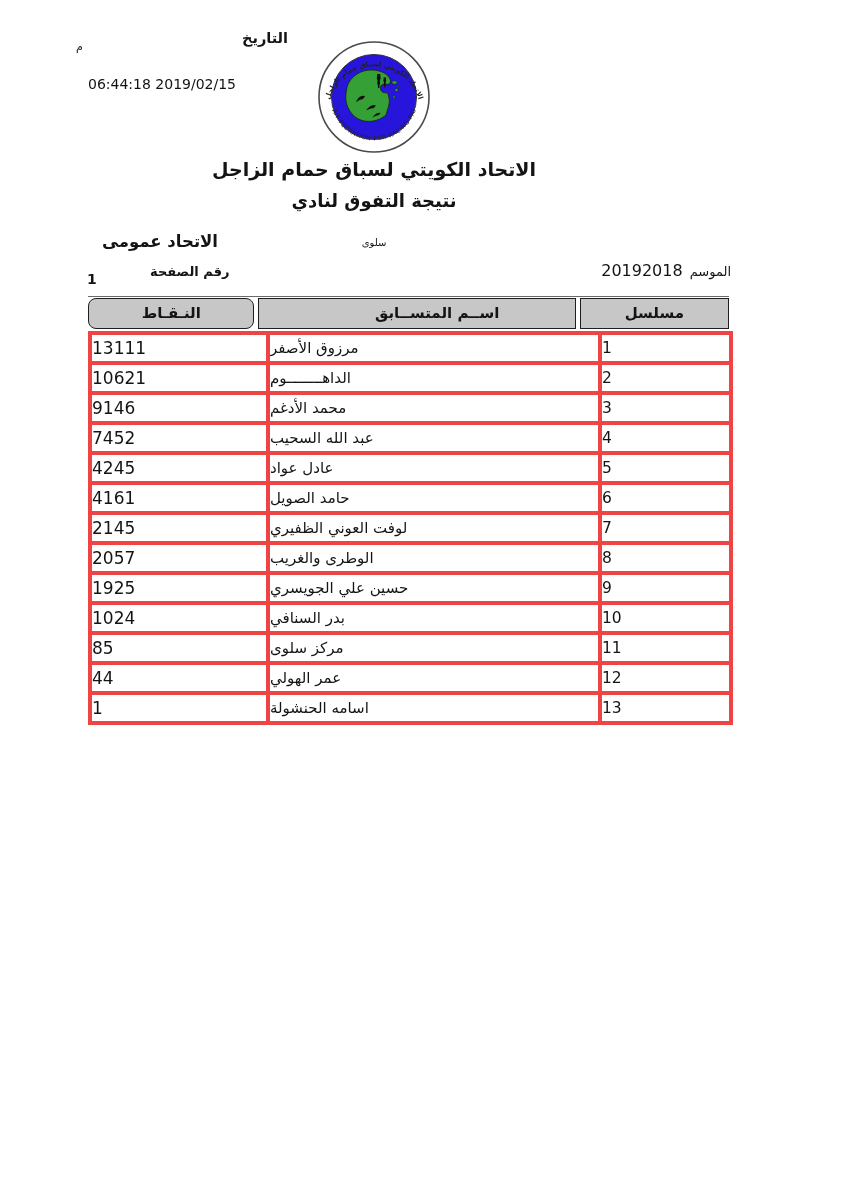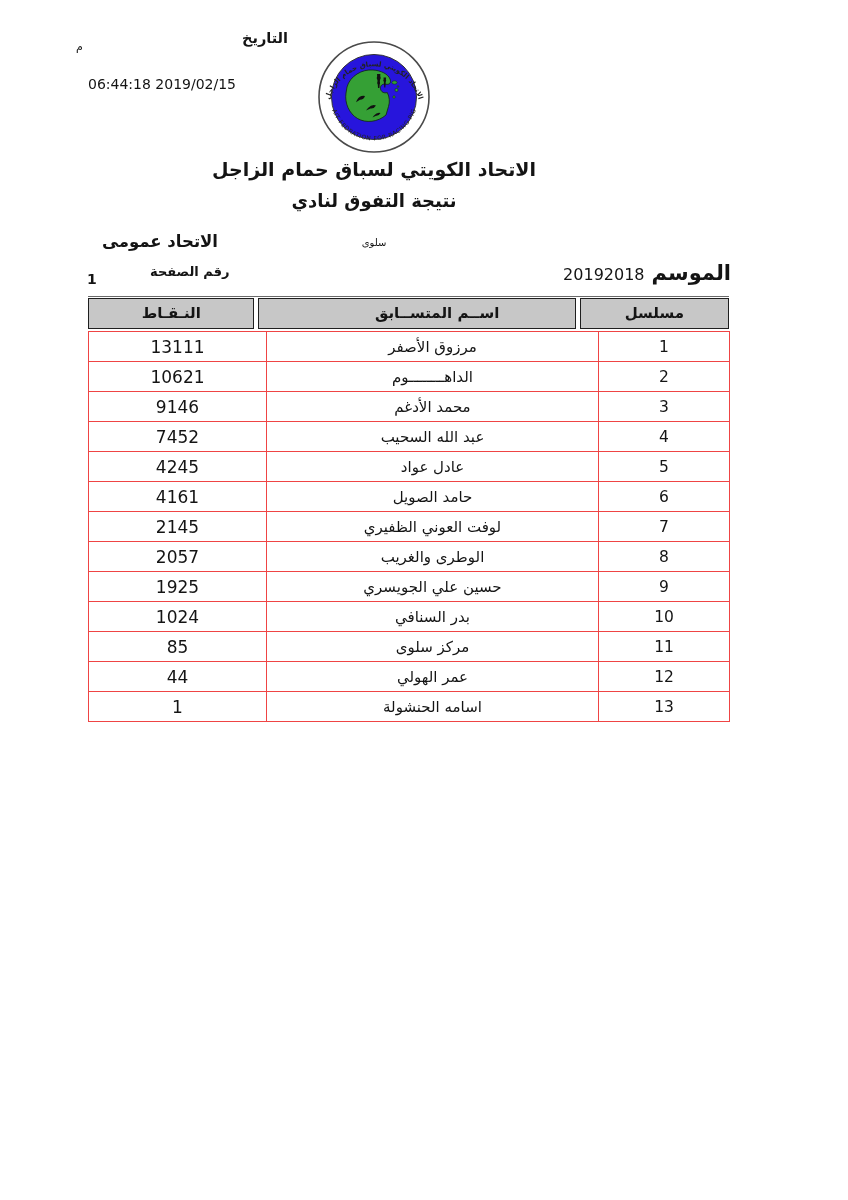--- a/index.html
+++ b/index.html
@@ -16,40 +16,40 @@
   
   .logo { position:absolute; left:317px; top:40px; width:114px; height:114px; }
   
   .center-band { position:absolute; left:0; width:748px; text-align:center; direction:rtl; }
   .title1 { top:158px; font-size:19px; font-weight:bold; }
   .title2 { top:190px; font-size:18px; font-weight:bold; }
   .club-name { top:237px; font-size:10px; }
   .federation-scope { position:absolute; left:86px; top:232px; font-size:16.5px; font-weight:600; direction:rtl;margin-left:16px; }
   
   .season-line { position:absolute; right:117px; top:261px; direction:rtl; display:flex; align-items:baseline; gap:7px; }
-  .season-label { font-size:21px; font-weight:bold; }
+  .season-label { font-size:13px; font-weight:normal; }
   .season-value { font-size:16px; direction:ltr; unicode-bidi:isolate;margin-left:16px; }
   .pagenum-label { position:absolute; left:150px; top:264px; font-size:13px; font-weight:bold; direction:rtl; }
   .pagenum-value { position:absolute; left:87px; top:271px; font-size:14px; font-weight:bold; }
   
   .results-table { position:absolute; left:88px; top:296px; width:641px; }
   .thead { display:flex; direction:rtl; gap:4px; border-top:1px solid #6a6a6a; padding-top:1px; }
   .th {
     height:31px; background:#c7c7c7; border:1px solid #1f1f1f;
     font-size:15px; font-weight:bold; text-align:center; line-height:28px;
   }
   .th-serial { width:156px; }
   .th-name   { width:330px;padding-left:40px; }
-  .th-points { width:174px; }
+  .th-points { width:174px;border-radius:8px; }
   table.tbody {
     margin-top:2px; width:641px; border-collapse:collapse; table-layout:fixed;
     direction:rtl;
   }
   table.tbody td {
-    border:1px solid #ef4444; height:30px; text-align:center; vertical-align:middle;
+    border:4px solid #ef4444; height:30px; text-align:left; vertical-align:middle;
     padding:0; overflow:hidden; white-space:nowrap;
   }
   td.c-serial { font-size:15.5px; }
   td.c-name   { font-size:15px; }
   td.c-points { font-size:17px; direction:ltr; }
 </style>
 </head>
 <body>
 
 <div class="page">

